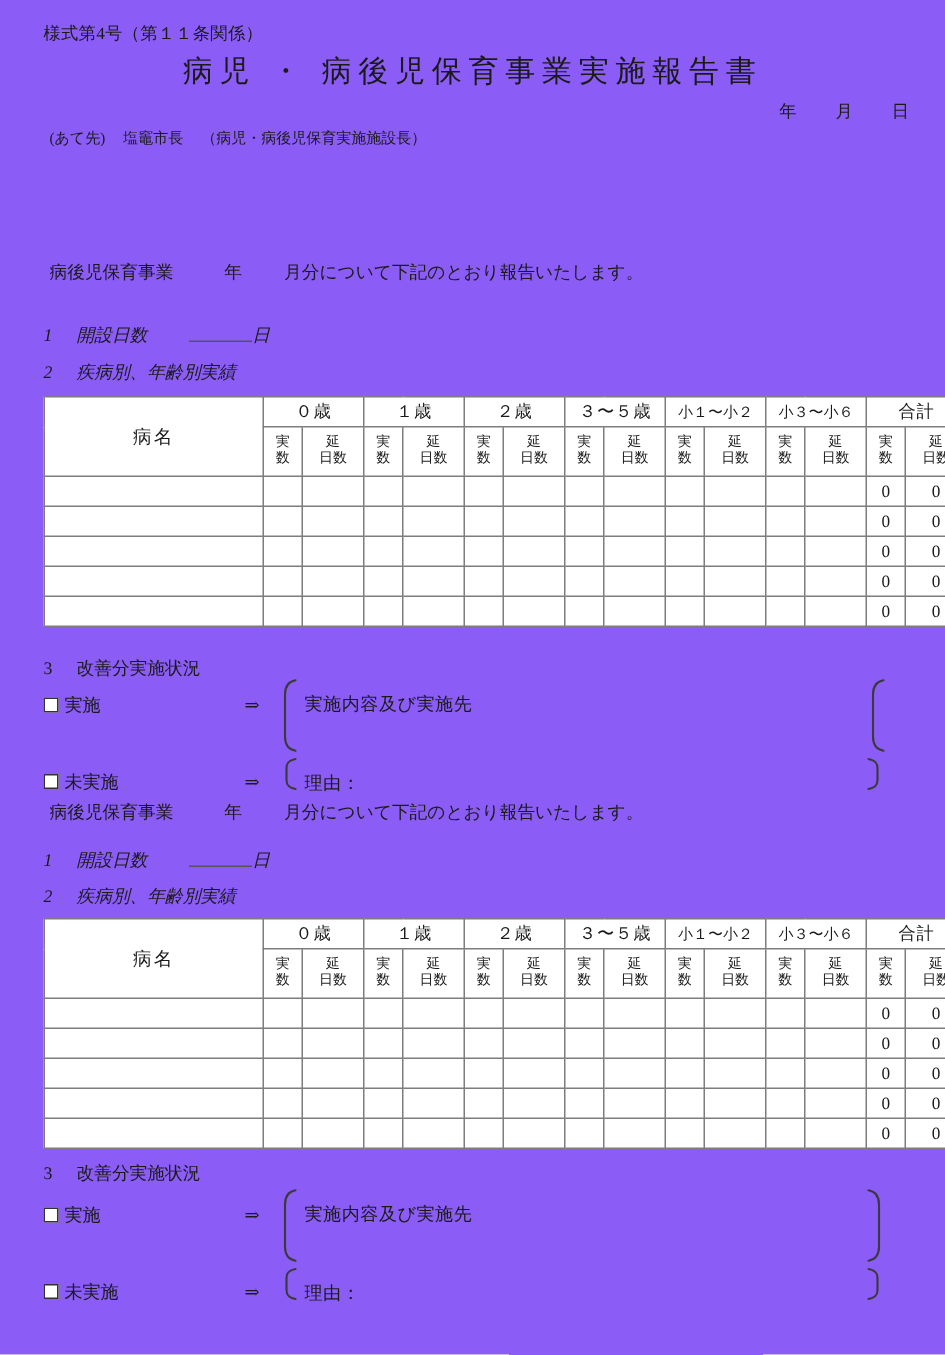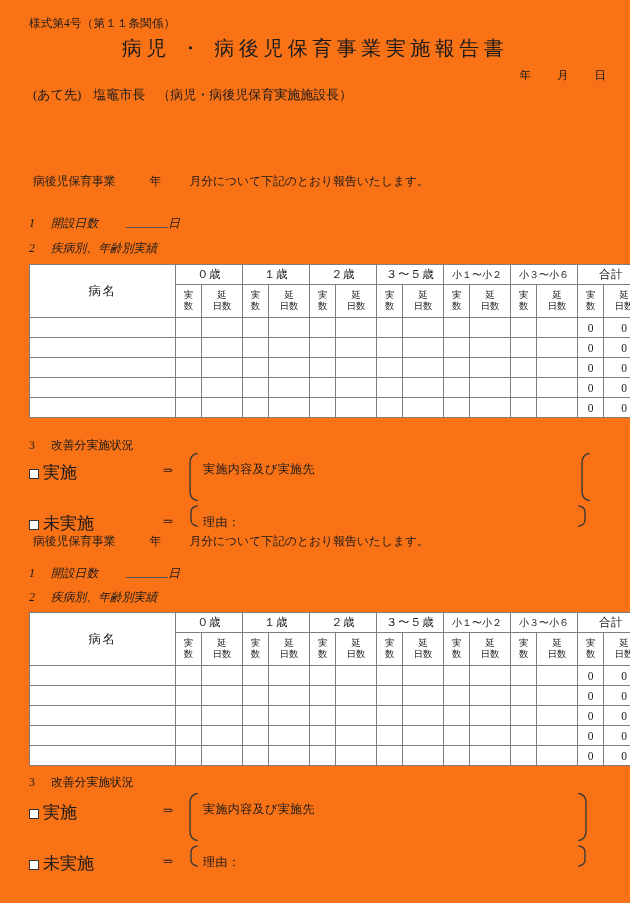--- a/index.html
+++ b/index.html
@@ -11,21 +11,21 @@
   body {
     font-family: "Liberation Serif", "DejaVu Serif", serif;
     color: #1a1a1a;
     -webkit-font-smoothing: antialiased;
   }
   .page {
     position: relative;
     width: 630px;
     height: 903px;
     margin: 0 auto;
-    background: #f97316;
+    background: #8b5cf6;
     overflow: hidden;
     box-sizing: border-box;
   }
 
   
   .t { position: absolute; white-space: nowrap; line-height: 1; }
 
   .form-no {
     left: 29px; top: 18px;
     font-size: 11.5px;
@@ -42,21 +42,21 @@
   }
   .date-line {
     right: 24px; top: 70px;
     font-size: 11.5px;
     letter-spacing: 0;
   }
   .date-line span { display: inline-block; }
   .date-line .gap { width: 26px; }
   .addressee {
     left: 33px; top: 88px;
-    font-size: 13px;
+    font-size: 10px;
   }
   .addressee .inner-gap { display: inline-block; width: 12px; }
 
   
   .facility {
     left: 288px; top: 110px;
     font-size: 11.5px;
     line-height: 15px;
   }
   .facility div { letter-spacing: 3.4px; white-space: nowrap; }
@@ -144,21 +144,21 @@
     left: 29px;
     font-size: 11.8px;
     white-space: nowrap;
     line-height: 1;
   }
   .imp-head .num { display: inline-block; width: 22px; }
 
   .chk-row {
     position: absolute;
     left: 29px;
-    font-size: 17px;
+    font-size: 12px;
     white-space: nowrap;
     line-height: 1;
   }
   .chk-row .box {
     display: inline-block;
     width: 8px; height: 8px;
     border: 1px solid #333;
     margin-right: 4px;
     vertical-align: -1px;
     background: #fff;

